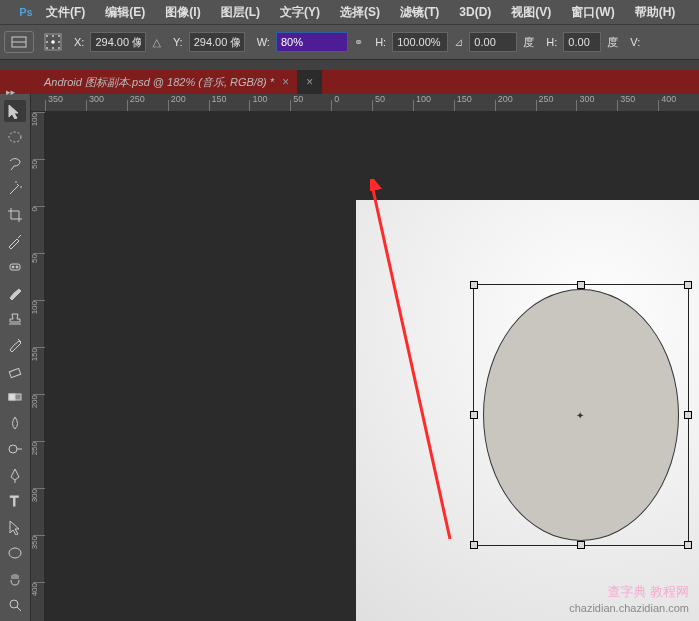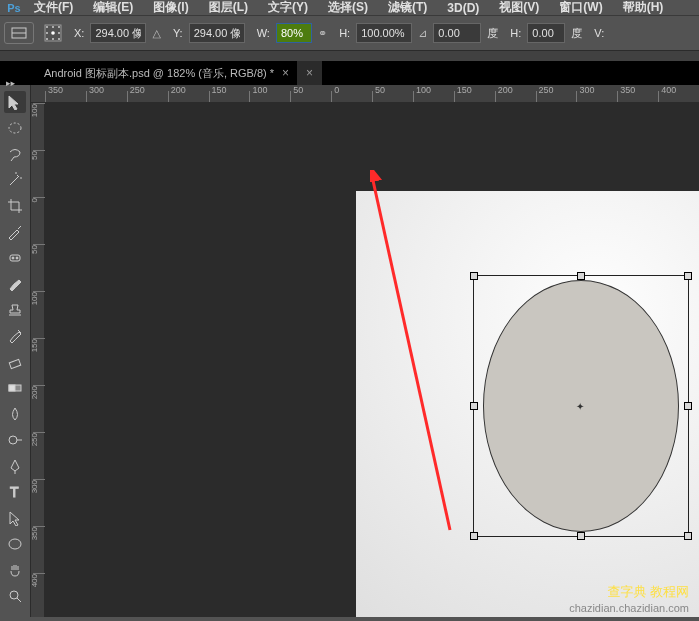--- a/index.html
+++ b/index.html
@@ -1,35 +1,35 @@
 <!DOCTYPE html>
 <html><head>
 <meta charset="utf-8">
 <style>
 * { margin: 0; padding: 0; box-sizing: border-box; font-family: "Microsoft YaHei", sans-serif; }
 body { background: #535353; width: 699px; height: 621px; overflow: hidden; position: relative; }
 
-.menu-bar { height: 16px; background: #535353; display: flex; align-items: center; padding-left: 4px; color: #e0e0e0; font-size: 12px; border-bottom: 1px solid #3a3a3a; }
+.menu-bar { height: 25px; background: #535353; display: flex; align-items: center; padding-left: 16px; color: #e0e0e0; font-size: 12px; border-bottom: 1px solid #3a3a3a; }
 .menu-bar .ps { width: 20px; height: 20px; display: flex; align-items: center; justify-content: center; color: #4da0d8; font-weight: bold; font-size: 11px; }
 .menu-item { padding: 0 10px; cursor: default; font-weight: bold; }
 
 .options-bar { height: 35px; background: #535353; display: flex; align-items: center; padding-left: 4px; color: #e0e0e0; font-size: 11px; border-bottom: 1px solid #2b2b2b; gap: 6px; }
 .opt-icon { width: 30px; height: 22px; border: 1px solid #777; border-radius: 3px; display: flex; align-items: center; justify-content: center; margin-right: 4px; }
 .opt-group { display: flex; align-items: center; gap: 2px; }
 .opt-label { margin-left: 6px; }
 .opt-field { background: #3a3a3a; border: 1px solid #666; color: #e0e0e0; height: 20px; font-size: 11px; padding: 0 4px; }
 .opt-field.w56 { width: 56px; }
-.opt-field.active { background: #4d7c0f; border: 1px solid #3060a0; color: #fff; width: 36px; }
+.opt-field.active { background: #4c1d95; border: 1px solid #3060a0; color: #fff; width: 72px; }
 .opt-field.w48 { width: 48px; }
 .opt-field.w38 { width: 38px; }
 .triangle { color: #bbb; }
 
 .thin-bar { height: 10px; background: #414141; }
 
-.tabs { height: 24px; background: #000000; display: flex; align-items: stretch; padding-left: 36px; color: #bbb; font-size: 11px; }
+.tabs { height: 24px; background: #7f1d1d; display: flex; align-items: stretch; padding-left: 36px; color: #bbb; font-size: 11px; font-style: italic; }
 .tab { display: flex; align-items: center; padding: 0 8px; border-right: 1px solid #2b2b2b; gap: 8px; }
 .tab.active { background: #2b2b2b; color: #fff; }
 .tab .close { color: #999; font-size: 12px; }
 
 .main { position: relative; display: flex; height: calc(621px - 20px - 35px - 10px - 24px); }
 .tools { width: 31px; background: #535353; border-right: 1px solid #2b2b2b; display: flex; flex-direction: column; align-items: center; padding-top: 6px; gap: 4px; }
 .tool { width: 22px; height: 22px; display: flex; align-items: center; justify-content: center; color: #ddd; border-radius: 2px; }
 .tool.sel { background: #3a3a3a; }
 .tool svg { width: 16px; height: 16px; fill: #ccc; stroke: #ccc; }
 .dbl { position: absolute; top: -7px; left: 6px; color: #bbb; font-size: 9px; }
@@ -50,21 +50,21 @@
 .handle { position: absolute; width: 8px; height: 8px; background: #d8d8d8; border: 1px solid #000; }
 .h-nw { left: -4px; top: -4px; } .h-n { left: calc(50% - 4px); top: -4px; } .h-ne { right: -4px; top: -4px; }
 .h-w { left: -4px; top: calc(50% - 4px); } .h-e { right: -4px; top: calc(50% - 4px); }
 .h-sw { left: -4px; bottom: -4px; } .h-s { left: calc(50% - 4px); bottom: -4px; } .h-se { right: -4px; bottom: -4px; }
 .center-mark { position: absolute; left: calc(50% - 5px); top: calc(50% - 5px); width: 10px; height: 10px; color: #333; font-size: 10px; }
 
 .arrow { position: absolute; left: 370px; top: 85px; width: 180px; height: 370px; pointer-events: none; }
 .arrow svg { width: 100%; height: 100%; }
 
 .watermark { position: absolute; bottom: 6px; right: 10px; color: #888; font-size: 11px; text-align: right; line-height: 1.3; }
-.watermark .m { font-size: 13px; color: #fde047; }
+.watermark .m { font-size: 13px; color: #f9a8d4; }
 </style>
 </head>
 <body>
 
 <div class="menu-bar">
   <div class="ps">Ps</div>
   <div class="menu-item">文件(F)</div>
   <div class="menu-item">编辑(E)</div>
   <div class="menu-item">图像(I)</div>
   <div class="menu-item">图层(L)</div>

